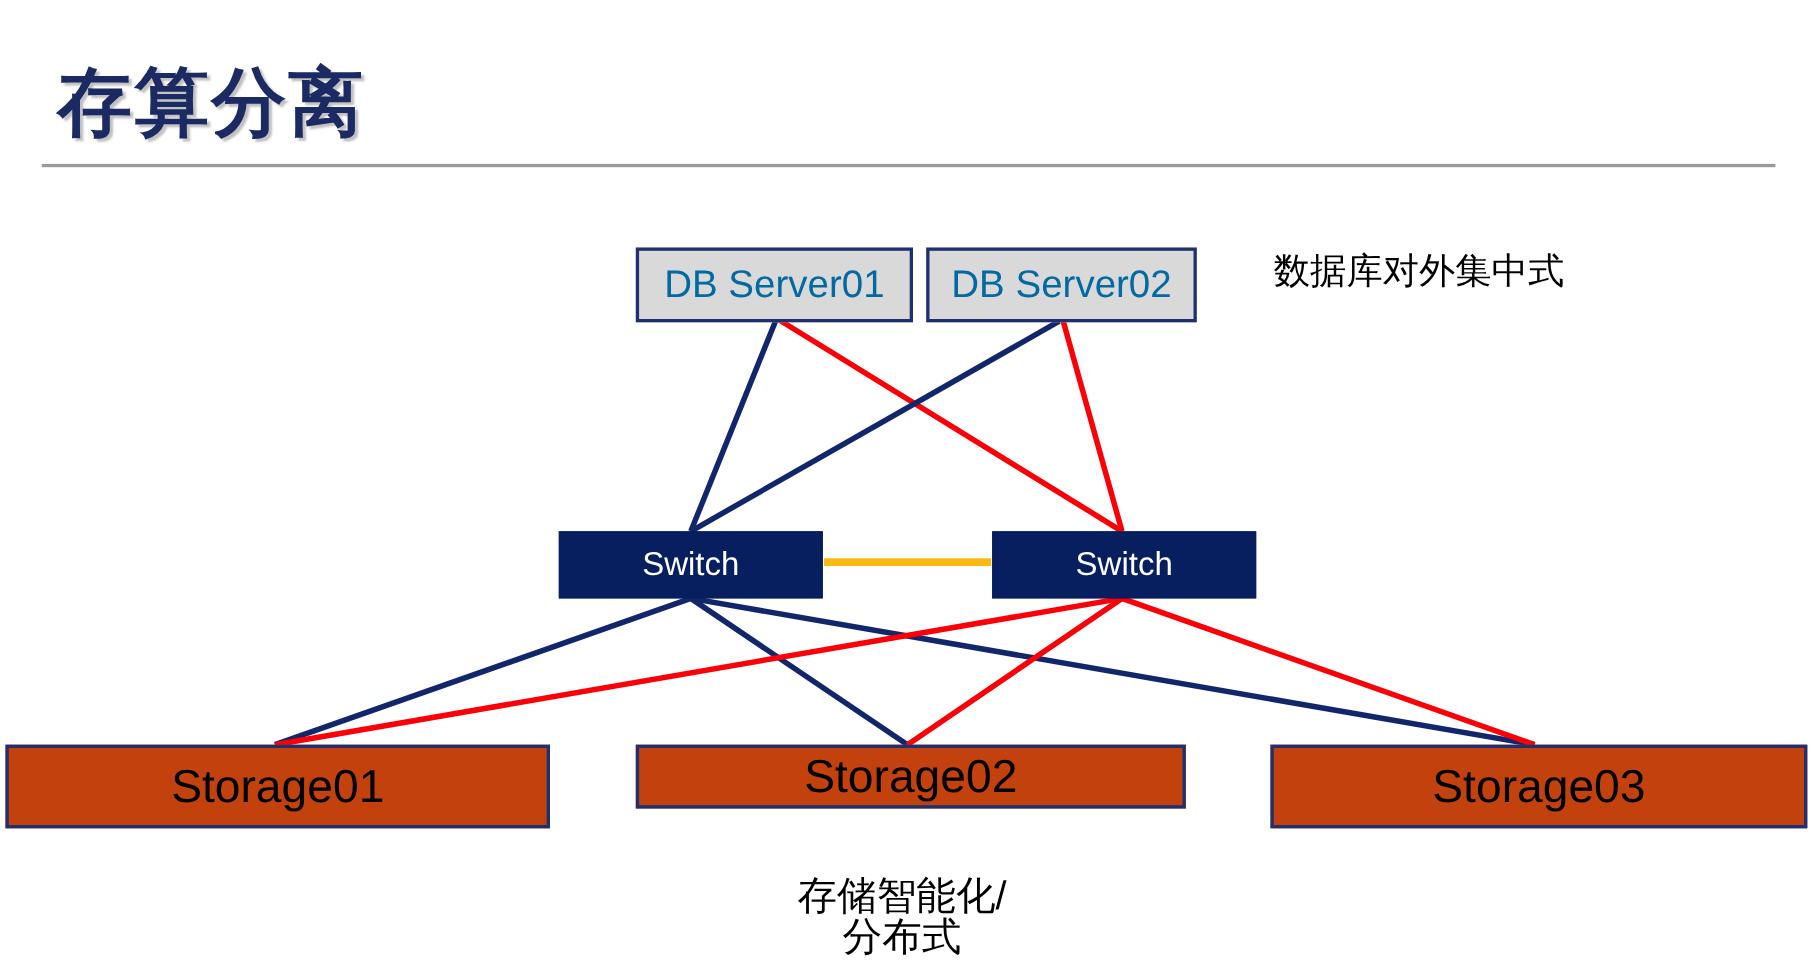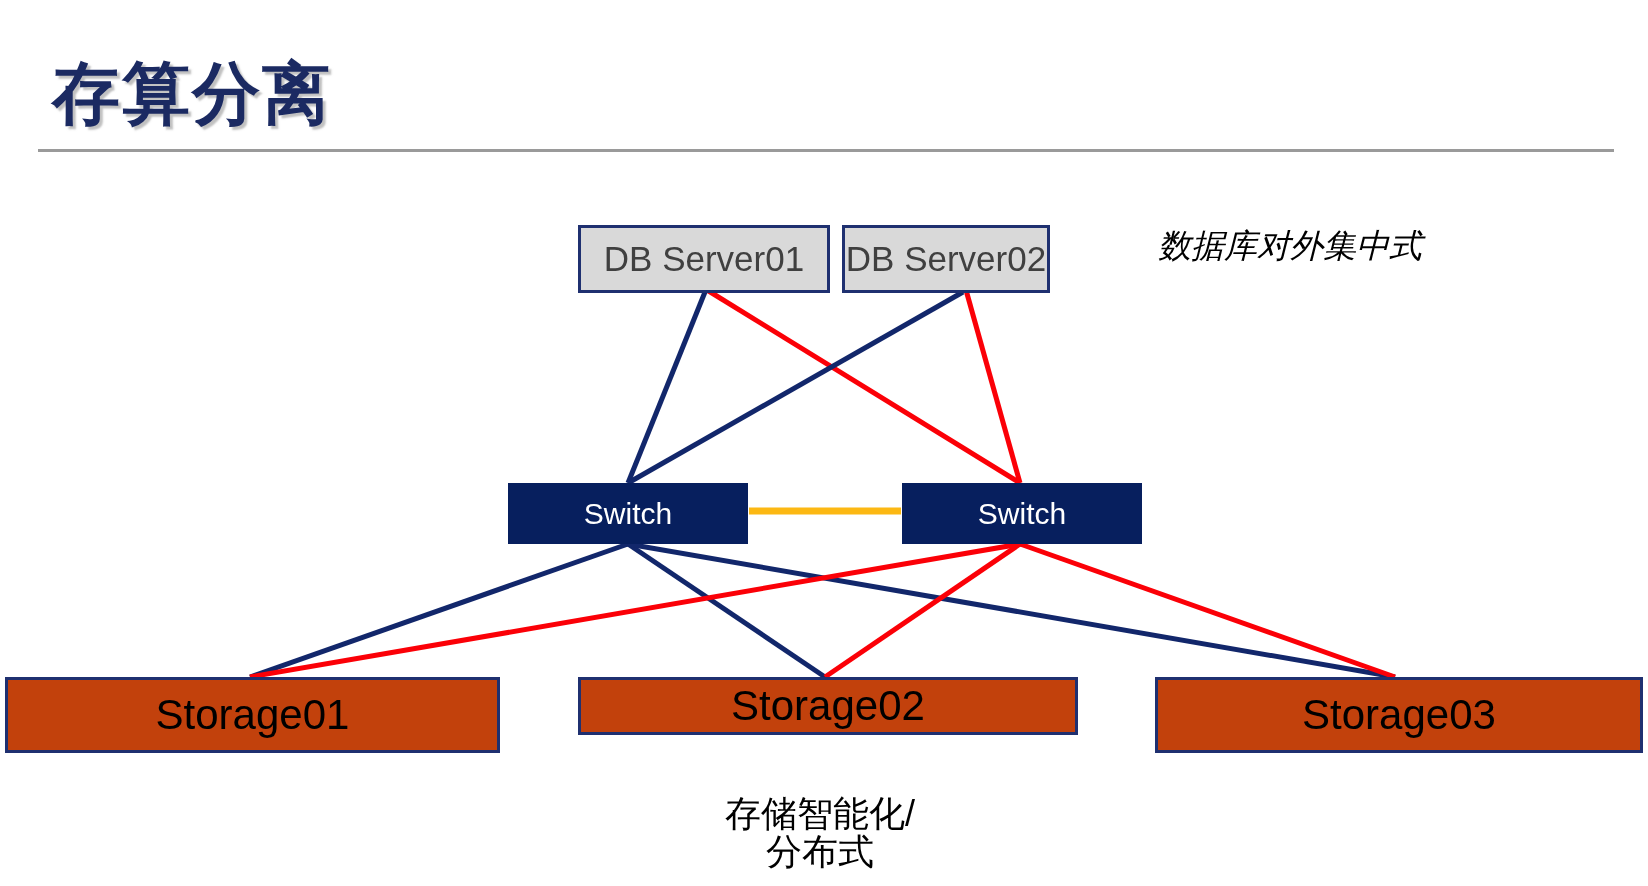--- a/index.html
+++ b/index.html
@@ -56,21 +56,21 @@
     position: absolute;
     display: flex;
     align-items: center;
     justify-content: center;
     text-align: center;
     white-space: nowrap;
   }
   .node-db {
     background: #d9d9d9;
     border: 3px solid #1f3070;
-    color: #404040;
+    color: #0369a1;
     font-size: 35px;
   }
   .node-switch {
     background: #071f5e;
     border: 1px solid #071f5e;
     color: #ffffff;
     font-size: 30px;
   }
   .node-storage {
     background: #c2410c;
@@ -84,21 +84,20 @@
     position: absolute;
     color: #000000;
     white-space: pre-line;
     text-align: center;
   }
   #annotation-db-note {
     left: 1158px; top: 222px;
     font-size: 33px;
     line-height: 48px;
     text-align: left;
-    font-style: italic;
   }
   #annotation-storage-note {
     left: 640px; top: 795px;
     width: 360px;
     font-size: 36px;
     line-height: 38px;
   }
 </style>
 </head>
 <body>
@@ -121,21 +120,21 @@
       <line x1="1020" y1="544" x2="250" y2="677" stroke="#fb0007" stroke-width="5" stroke-linecap="butt"></line>
       <line x1="1020" y1="544" x2="825" y2="677" stroke="#fb0007" stroke-width="5" stroke-linecap="butt"></line>
       <line x1="1020" y1="544" x2="1395" y2="677" stroke="#fb0007" stroke-width="5" stroke-linecap="butt"></line>
       <line x1="749" y1="511" x2="901" y2="511" stroke="#fcb813" stroke-width="7" stroke-linecap="butt"></line>
     </svg>
 
   <div id="nodes-layer">
       <div class="node node-db" style="left: 578px; top: 225px; width: 252px; height: 68px;">
         <span>DB Server01</span>
       </div>
-      <div class="node node-db" style="left: 842px; top: 225px; width: 208px; height: 68px;">
+      <div class="node node-db" style="left: 842px; top: 225px; width: 246px; height: 68px;">
         <span>DB Server02</span>
       </div>
       <div class="node node-switch" style="left: 508px; top: 483px; width: 240px; height: 61px;">
         <span>Switch</span>
       </div>
       <div class="node node-switch" style="left: 902px; top: 483px; width: 240px; height: 61px;">
         <span>Switch</span>
       </div>
       <div class="node node-storage" style="left: 5px; top: 677px; width: 495px; height: 76px;">
         <span>Storage01</span>

